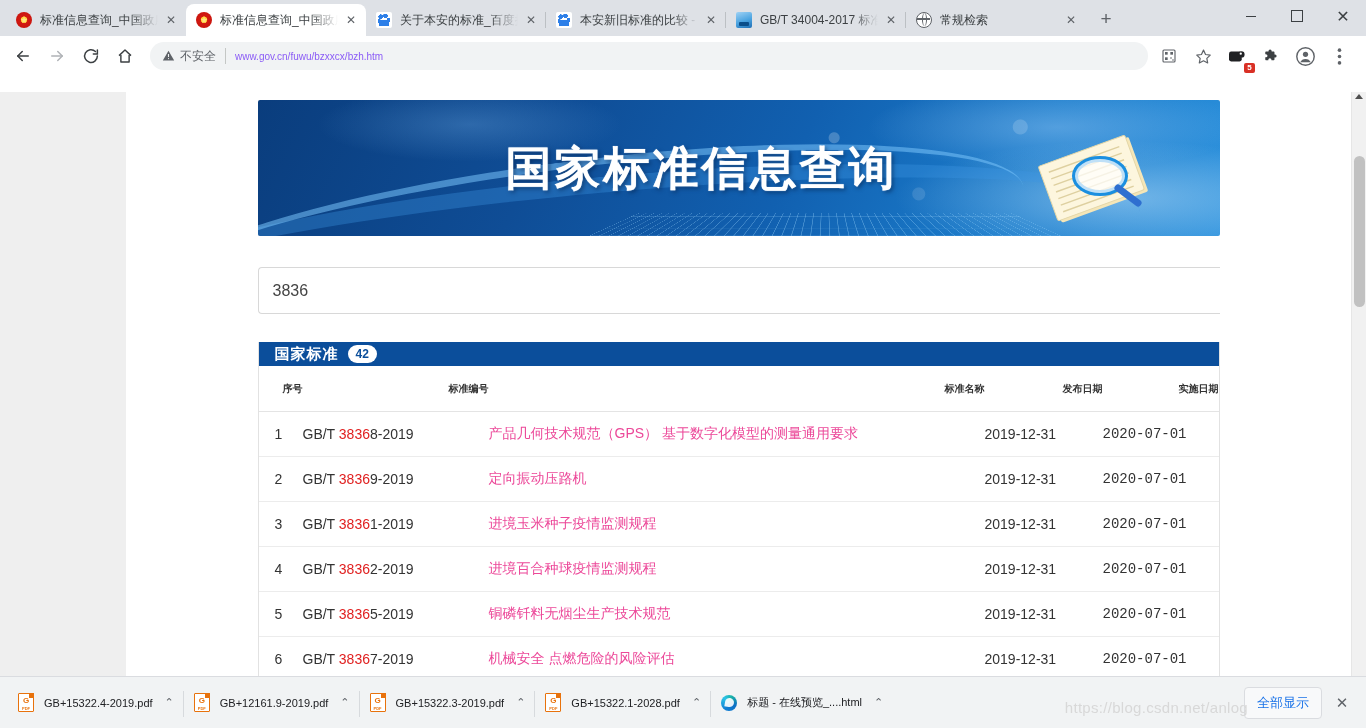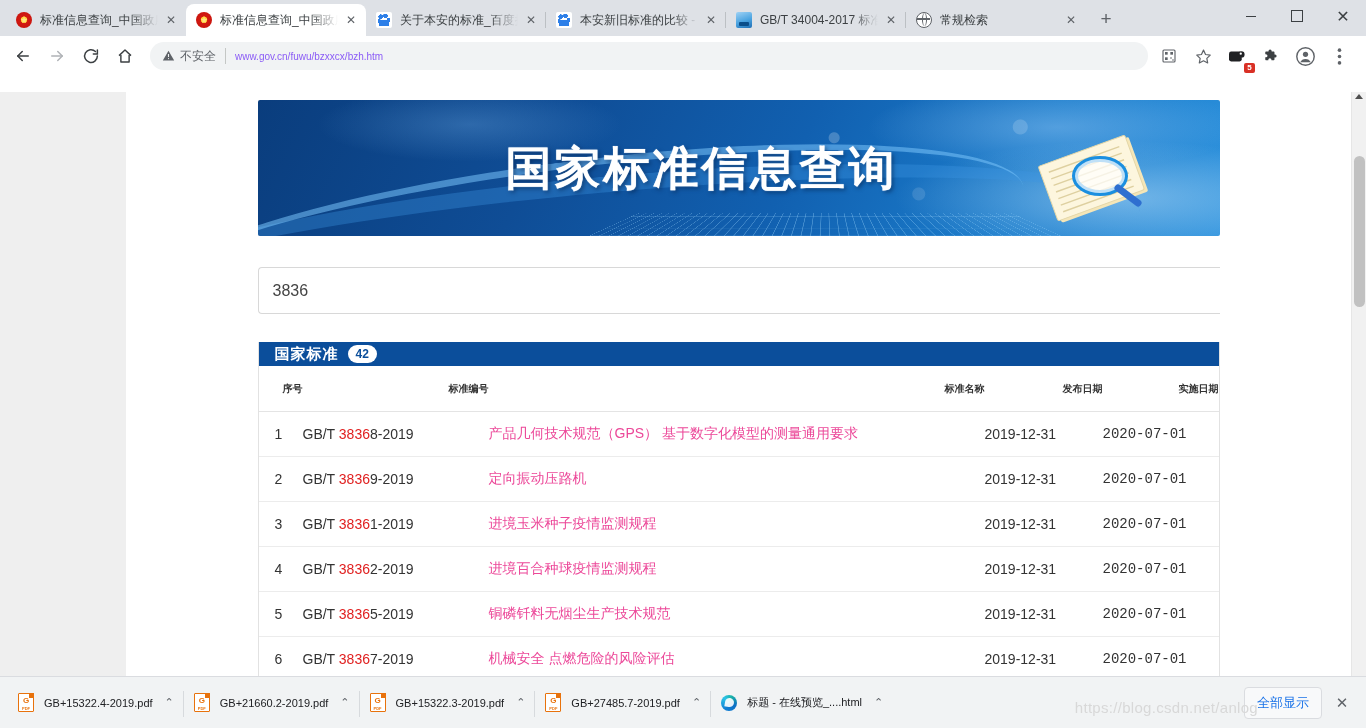--- a/index.html
+++ b/index.html
@@ -207,21 +207,21 @@
                    color:#e8720c; text-align:center; font-weight:bold; }
   .dl-name { font-size: 11px; color: #202124; white-space: nowrap; }
   .dl-caret { margin-left: 12px; color: #5f6368; font-size: 11px; }
   .shelf-right { margin-left: auto; display: flex; align-items: center; padding-right: 10px; }
   .showall {
     font-size: 13px; color: #1a73e8; border: 1px solid #dadce0; border-radius: 4px;
     padding: 6px 12px; background: #f8f9fa; white-space: nowrap;
   }
   .shelf-close { width: 28px; text-align: center; color: #5f6368; font-size: 15px; margin-left: 6px; }
   .watermark {
-    position: absolute; right: 108px; bottom: 12px; font-size: 15px; color: #d8d8d8;
+    position: absolute; right: 118px; bottom: 12px; font-size: 15px; color: #d8d8d8;
     white-space: nowrap; pointer-events: none; letter-spacing: .3px;
   }
 </style>
 </head>
 <body>
 
 <div class="browser">
 
   <div class="tabstrip">
     <div class="tab inactive">
@@ -470,41 +470,41 @@
           <span class="dl-name">GB+15322.4-2019.pdf</span>
           <span class="dl-caret">⌃</span>
         </div>
         <div class="dl-item">
           <span class="pdf-icon">
             <span class="sheet"></span>
             <span class="fold"></span>
             <span class="big">G</span>
             <span class="lbl">PDF</span>
           </span>
-          <span class="dl-name">GB+21660.2-2019.pdf</span>
+          <span class="dl-name">GB+12161.9-2019.pdf</span>
           <span class="dl-caret">⌃</span>
         </div>
         <div class="dl-item">
           <span class="pdf-icon">
             <span class="sheet"></span>
             <span class="fold"></span>
             <span class="big">G</span>
             <span class="lbl">PDF</span>
           </span>
           <span class="dl-name">GB+15322.3-2019.pdf</span>
           <span class="dl-caret">⌃</span>
         </div>
         <div class="dl-item">
           <span class="pdf-icon">
             <span class="sheet"></span>
             <span class="fold"></span>
             <span class="big">G</span>
             <span class="lbl">PDF</span>
           </span>
-          <span class="dl-name">GB+27485.7-2019.pdf</span>
+          <span class="dl-name">GB+15322.1-2028.pdf</span>
           <span class="dl-caret">⌃</span>
         </div>
         <div class="dl-item">
           <span class="tab-fav fav-edge" style="margin-right: 10px;"></span>
           <span class="dl-name">标题 - 在线预览_....html</span>
           <span class="dl-caret">⌃</span>
         </div>
       </div>
     <div class="shelf-right">
       <div class="showall">全部显示</div>

